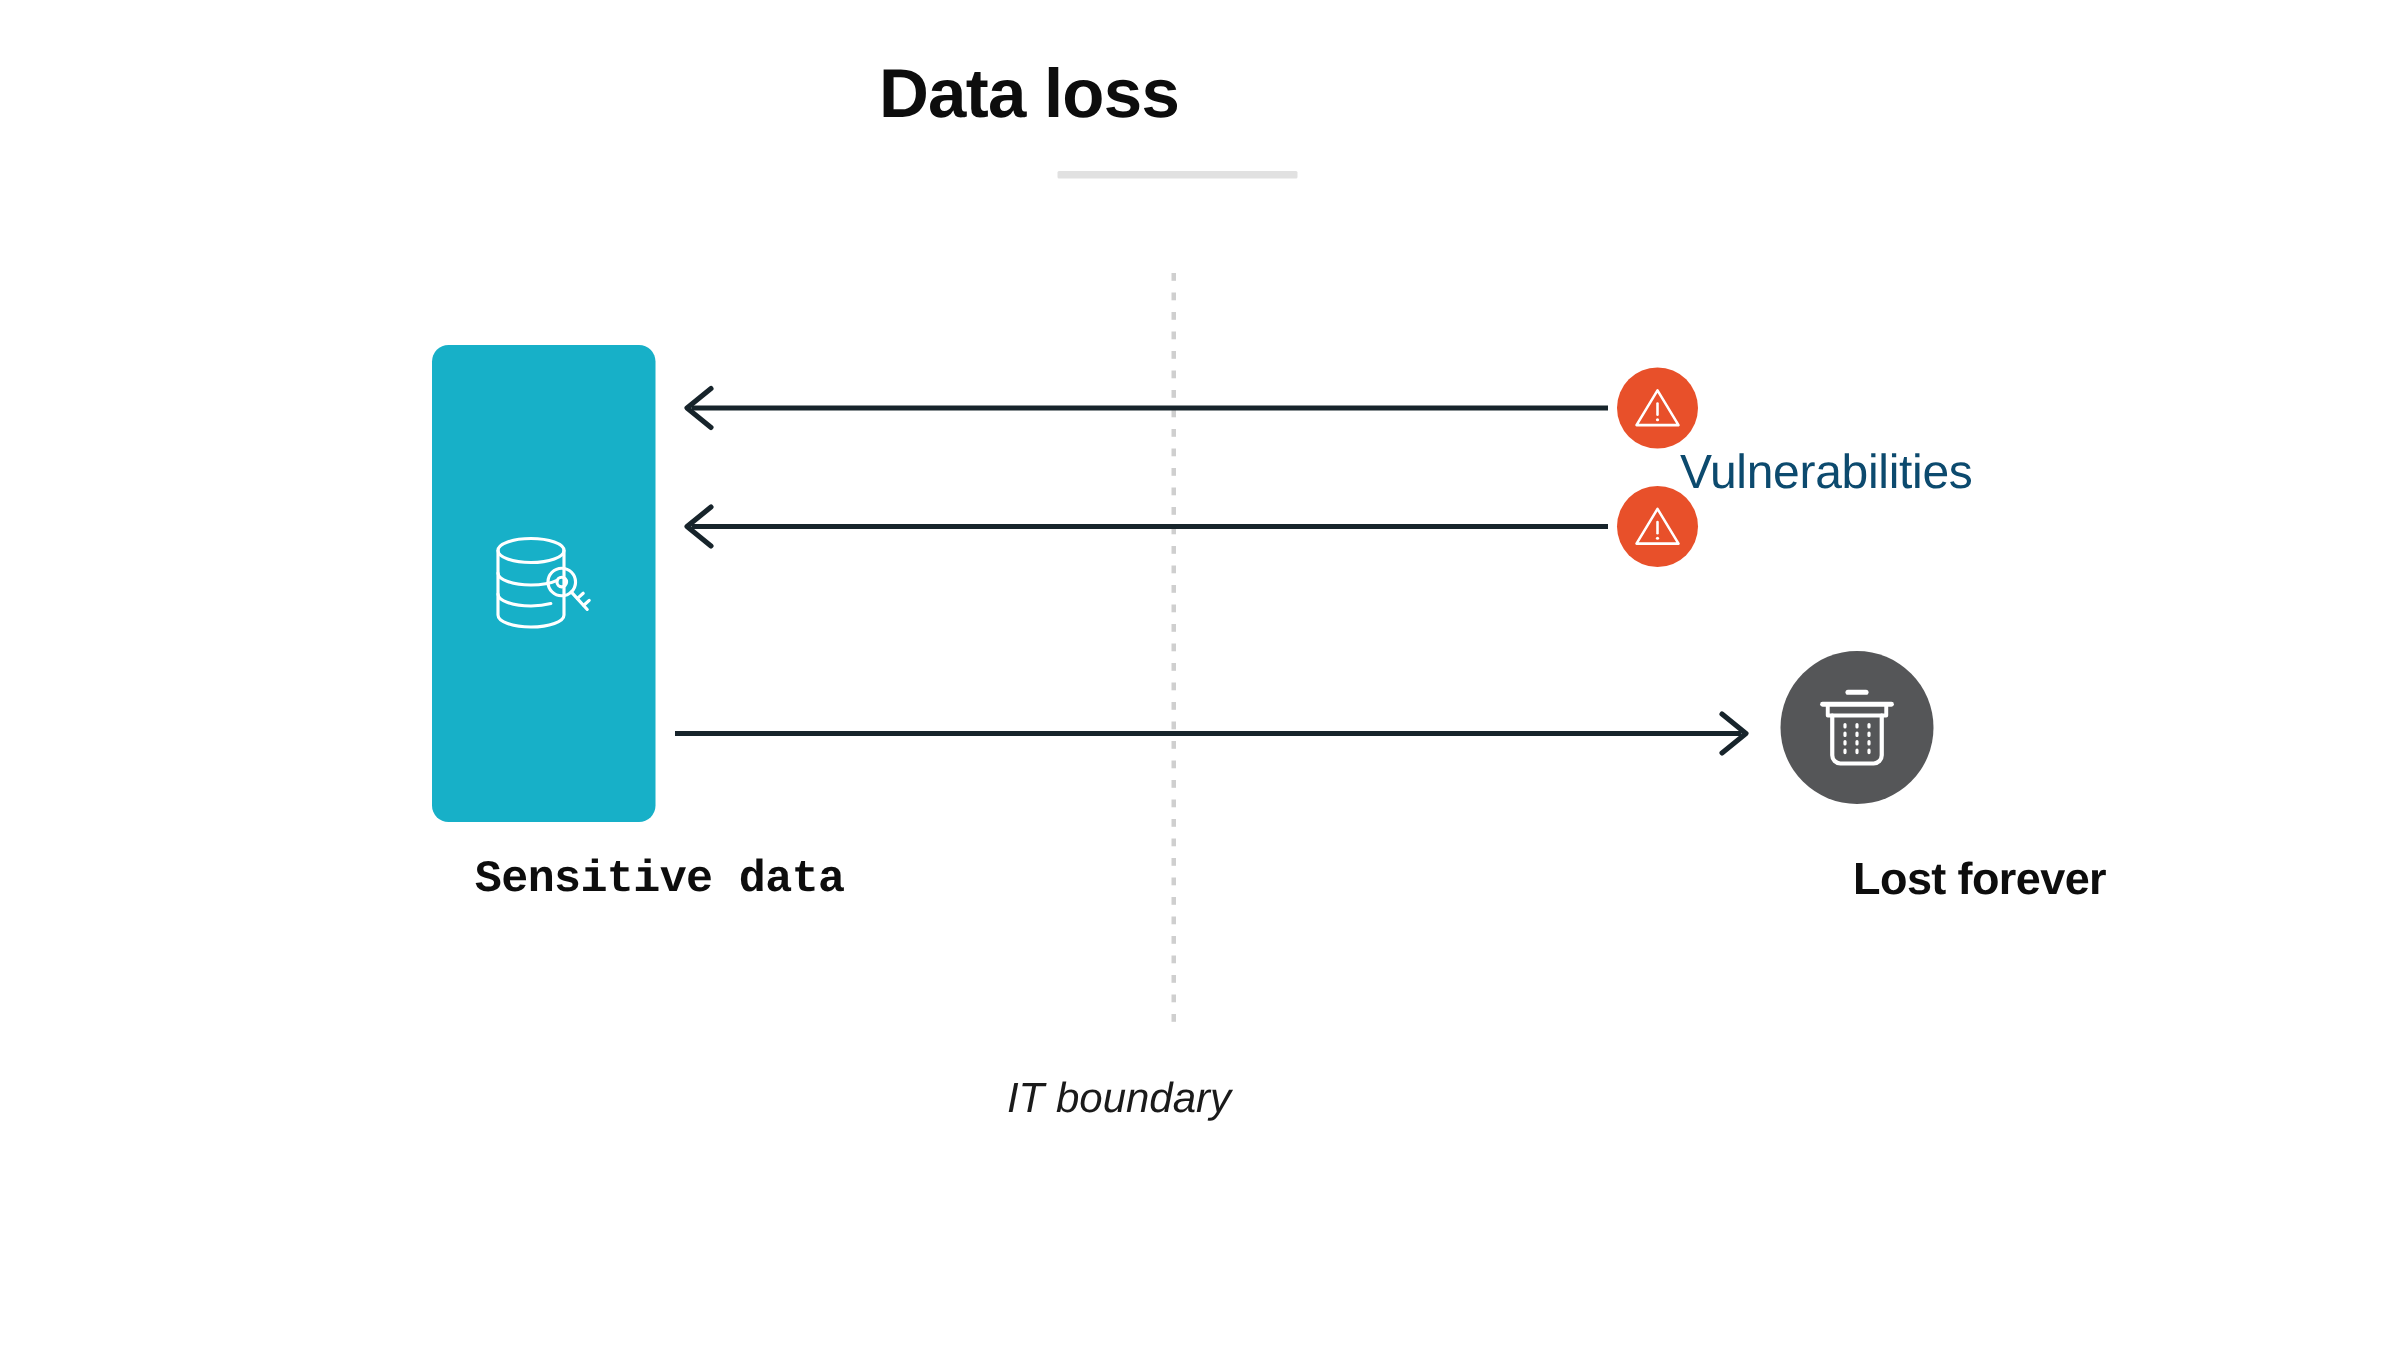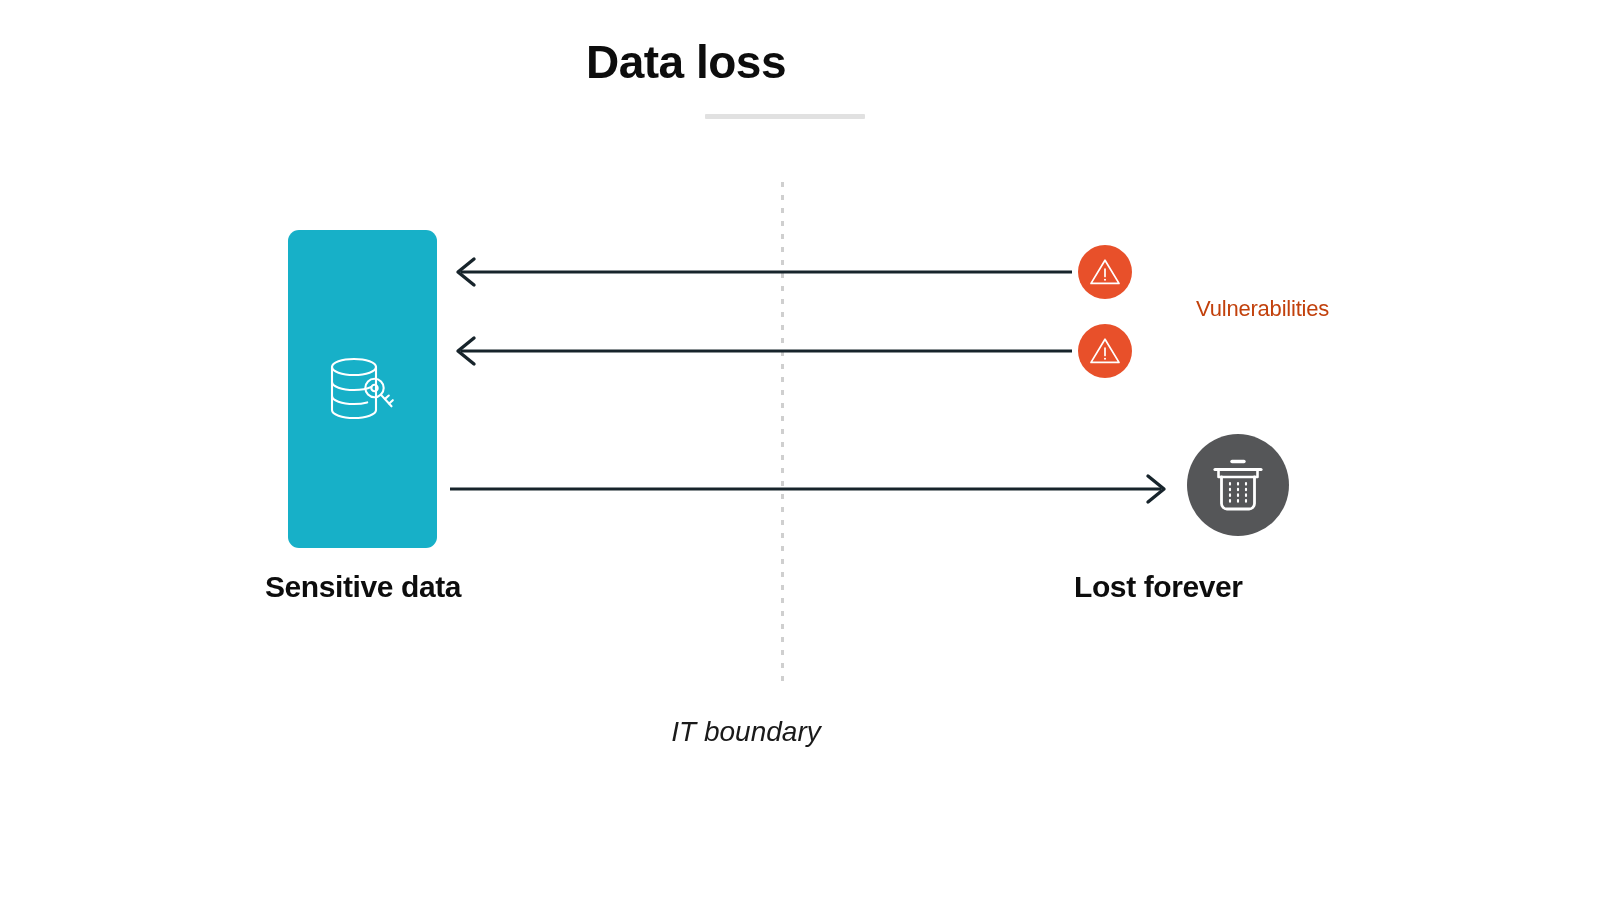--- a/index.html
+++ b/index.html
@@ -84,25 +84,26 @@
     left: 36px;
     top: 125px;
     width: 78px;
     height: 70px;
   }
   #data-label {
     position: absolute;
     left: 163px;
     top: 570px;
     width: 400px;
-    text-align: center;
+    text-align: right;
     font-size: 30px;
     font-weight: bold;
     letter-spacing: -0.4px;
     color: #0d0d0d;
+    font-family: Liberation Mono, monospace;
   }
 
   
   .arrow-svg {
     position: absolute;
     overflow: visible;
   }
   #arrow-1 { left: 450px; top: 256px; }
   #arrow-2 { left: 450px; top: 335px; }
   #arrow-3 { left: 450px; top: 473px; }
@@ -119,26 +120,26 @@
   #warn-2 { left: 1078px; top: 324px; }
   .warn-glyph {
     position: absolute;
     left: 11px;
     top: 12px;
     width: 32px;
     height: 30px;
   }
   #vuln-label {
     position: absolute;
-    left: 1196px;
+    left: 1120px;
     top: 296px;
-    font-size: 22px;
+    font-size: 32px;
     font-weight: normal;
     letter-spacing: -0.2px;
-    color: #c2410c;
+    color: #0c4a6e;
     white-space: nowrap;
   }
 
   
   #trash-badge {
     position: absolute;
     left: 1187px;
     top: 434px;
     width: 102px;
     height: 102px;
@@ -147,24 +148,24 @@
   }
   #trash-glyph {
     position: absolute;
     left: 25px;
     top: 22px;
     width: 52px;
     height: 58px;
   }
   #lost-label {
     position: absolute;
-    left: 1074px;
+    left: 1004px;
     top: 570px;
     width: 400px;
-    text-align: left;
+    text-align: right;
     font-size: 30px;
     font-weight: bold;
     letter-spacing: -0.4px;
     color: #0d0d0d;
   }
 </style>
 </head>
 <body>
 
 <div id="stage">

